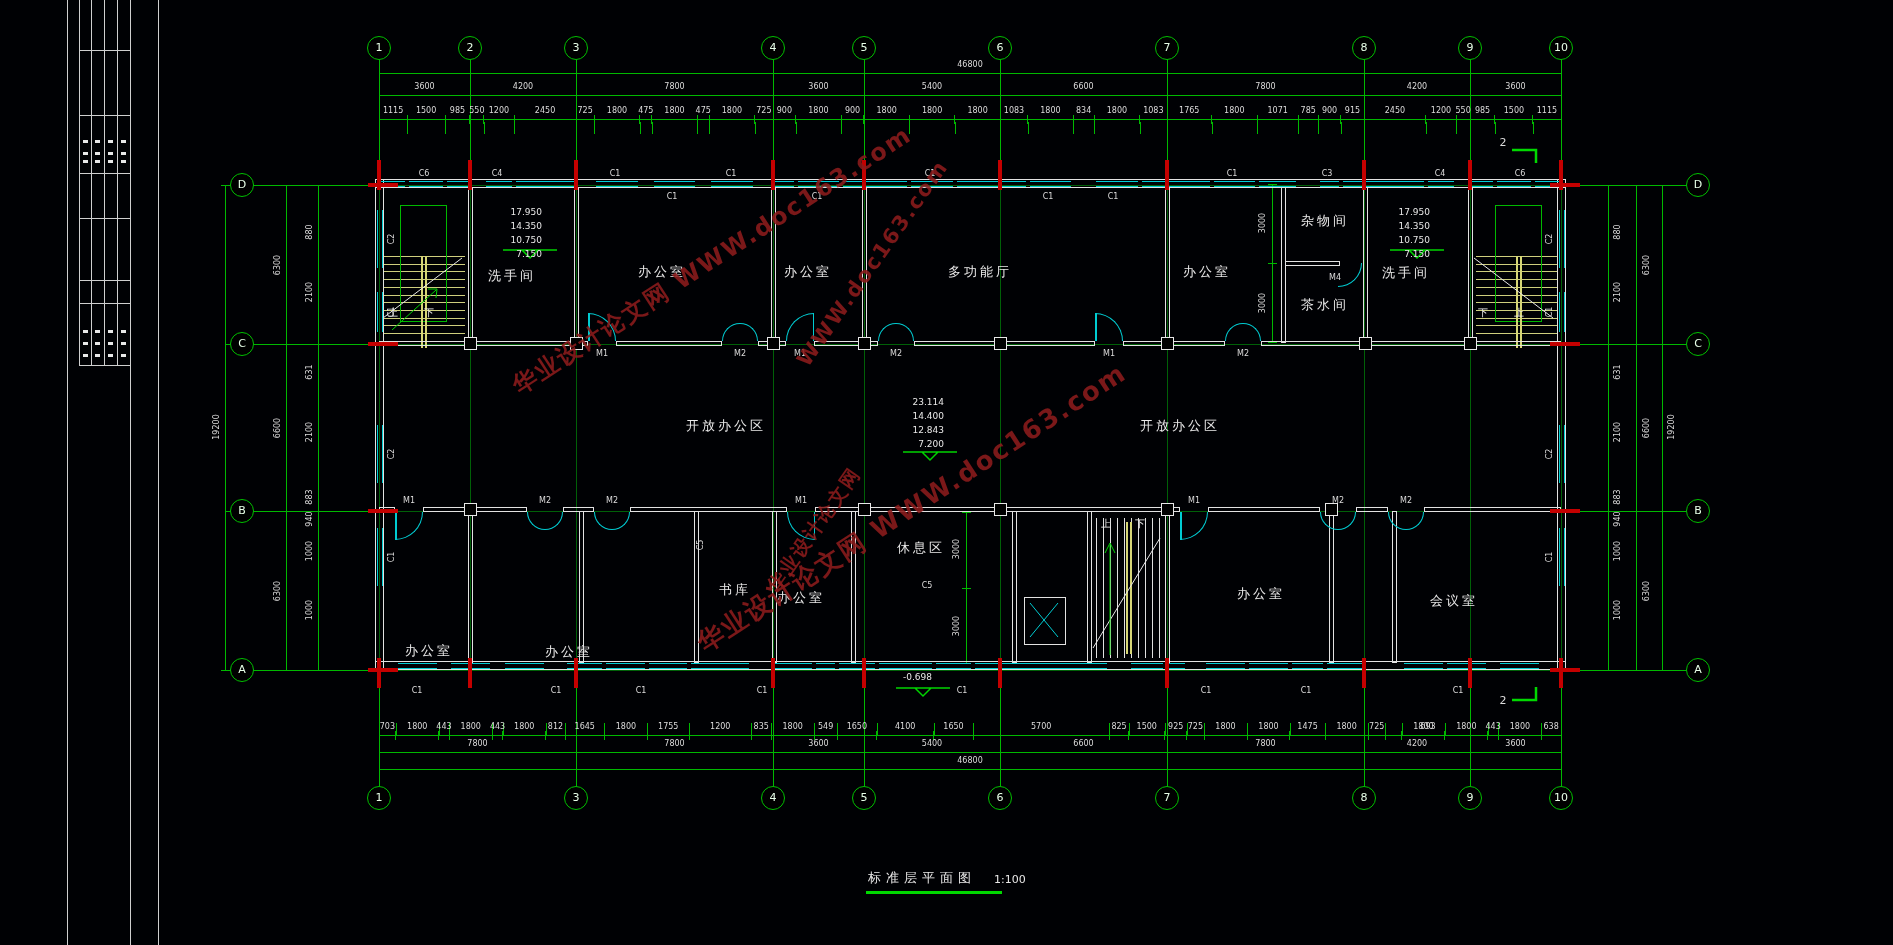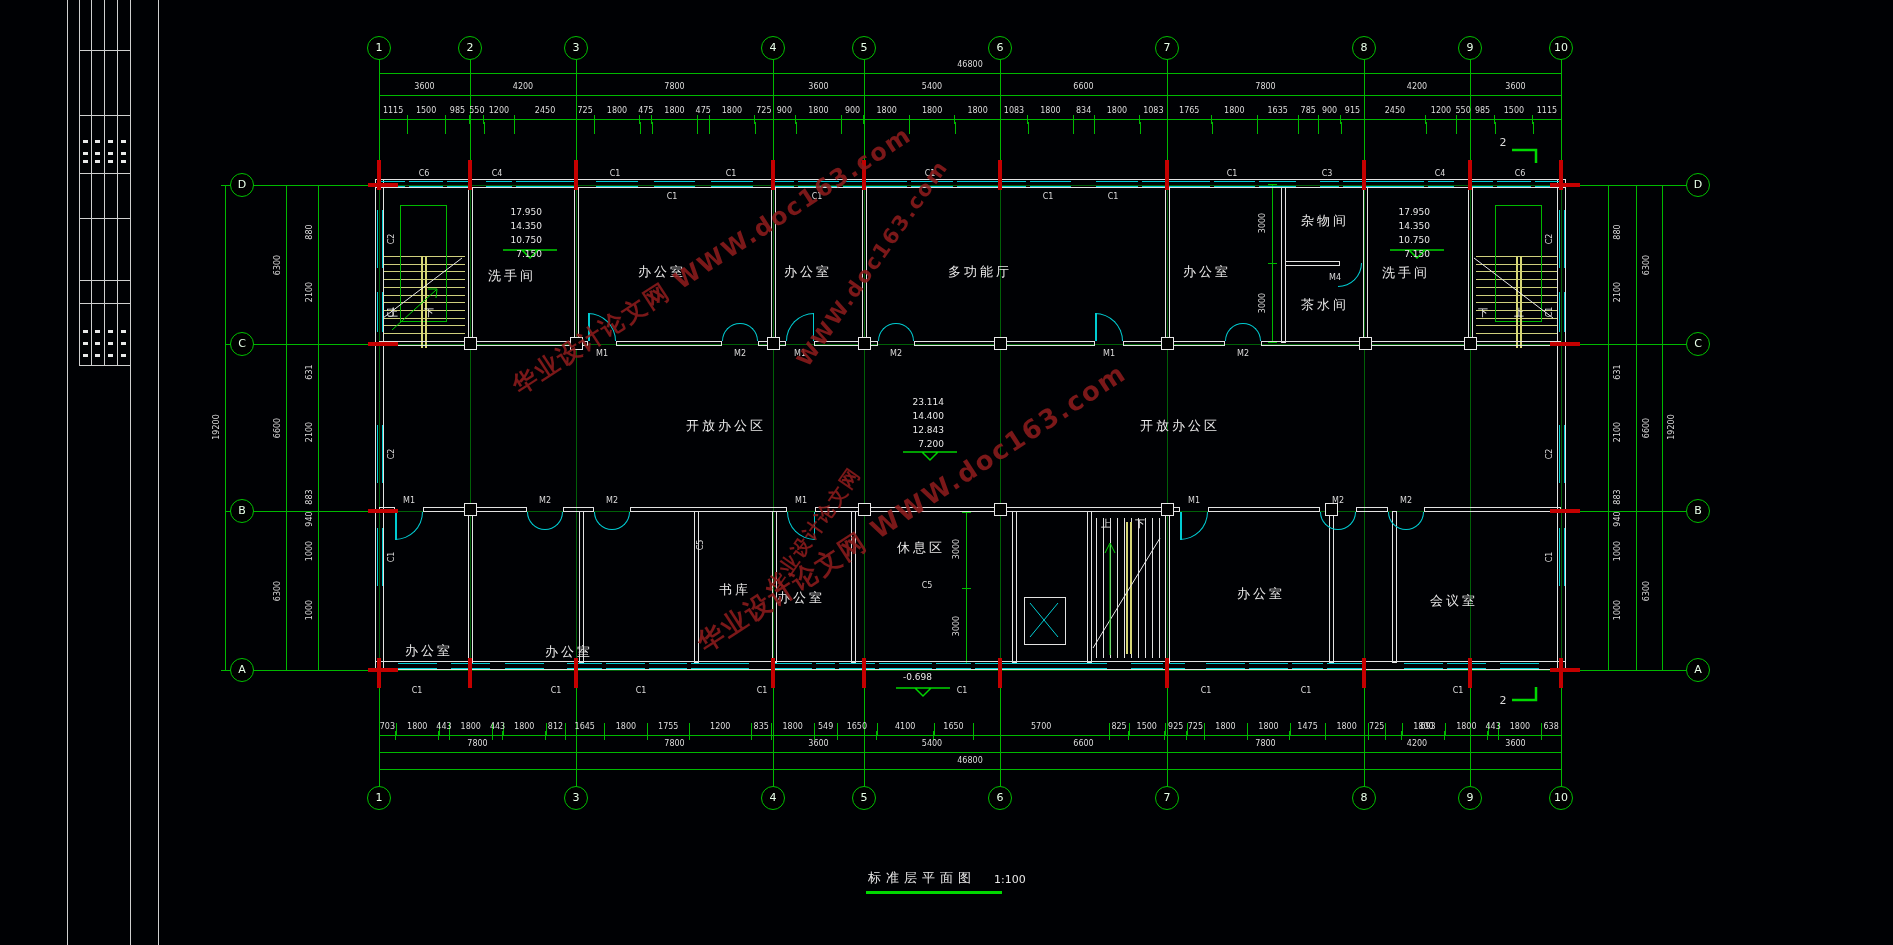--- a/index.html
+++ b/index.html
@@ -182,21 +182,21 @@
       <div class="lbl" style="left: 886.654px; top: 110px;">1800</div>
       <div class="lbl" style="left: 932.115px; top: 110px;">1800</div>
       <div class="lbl" style="left: 977.577px; top: 110px;">1800</div>
       <div class="lbl" style="left: 1013.98px; top: 110px;">1083</div>
       <div class="lbl" style="left: 1050.39px; top: 110px;">1800</div>
       <div class="lbl" style="left: 1083.65px; top: 110px;">834</div>
       <div class="lbl" style="left: 1116.92px; top: 110px;">1800</div>
       <div class="lbl" style="left: 1153.32px; top: 110px;">1083</div>
       <div class="lbl" style="left: 1189.29px; top: 110px;">1765</div>
       <div class="lbl" style="left: 1234.31px; top: 110px;">1800</div>
-      <div class="lbl" style="left: 1277.69px; top: 110px;">1635</div>
+      <div class="lbl" style="left: 1277.69px; top: 110px;">1071</div>
       <div class="lbl" style="left: 1308.25px; top: 110px;">785</div>
       <div class="lbl" style="left: 1329.53px; top: 110px;">900</div>
       <div class="lbl" style="left: 1352.45px; top: 110px;">915</div>
       <div class="lbl" style="left: 1394.94px; top: 110px;">2450</div>
       <div class="lbl" style="left: 1441.03px; top: 110px;">1200</div>
       <div class="lbl" style="left: 1463.13px; top: 110px;">550</div>
       <div class="lbl" style="left: 1482.52px; top: 110px;">985</div>
       <div class="lbl" style="left: 1513.9px; top: 110px;">1500</div>
       <div class="lbl" style="left: 1546.92px; top: 110px;">1115</div>
       <div class="ln" style="left: 379px; top: 122px; width: 1px; height: 12px; background: rgb(0, 184, 0);"></div>

